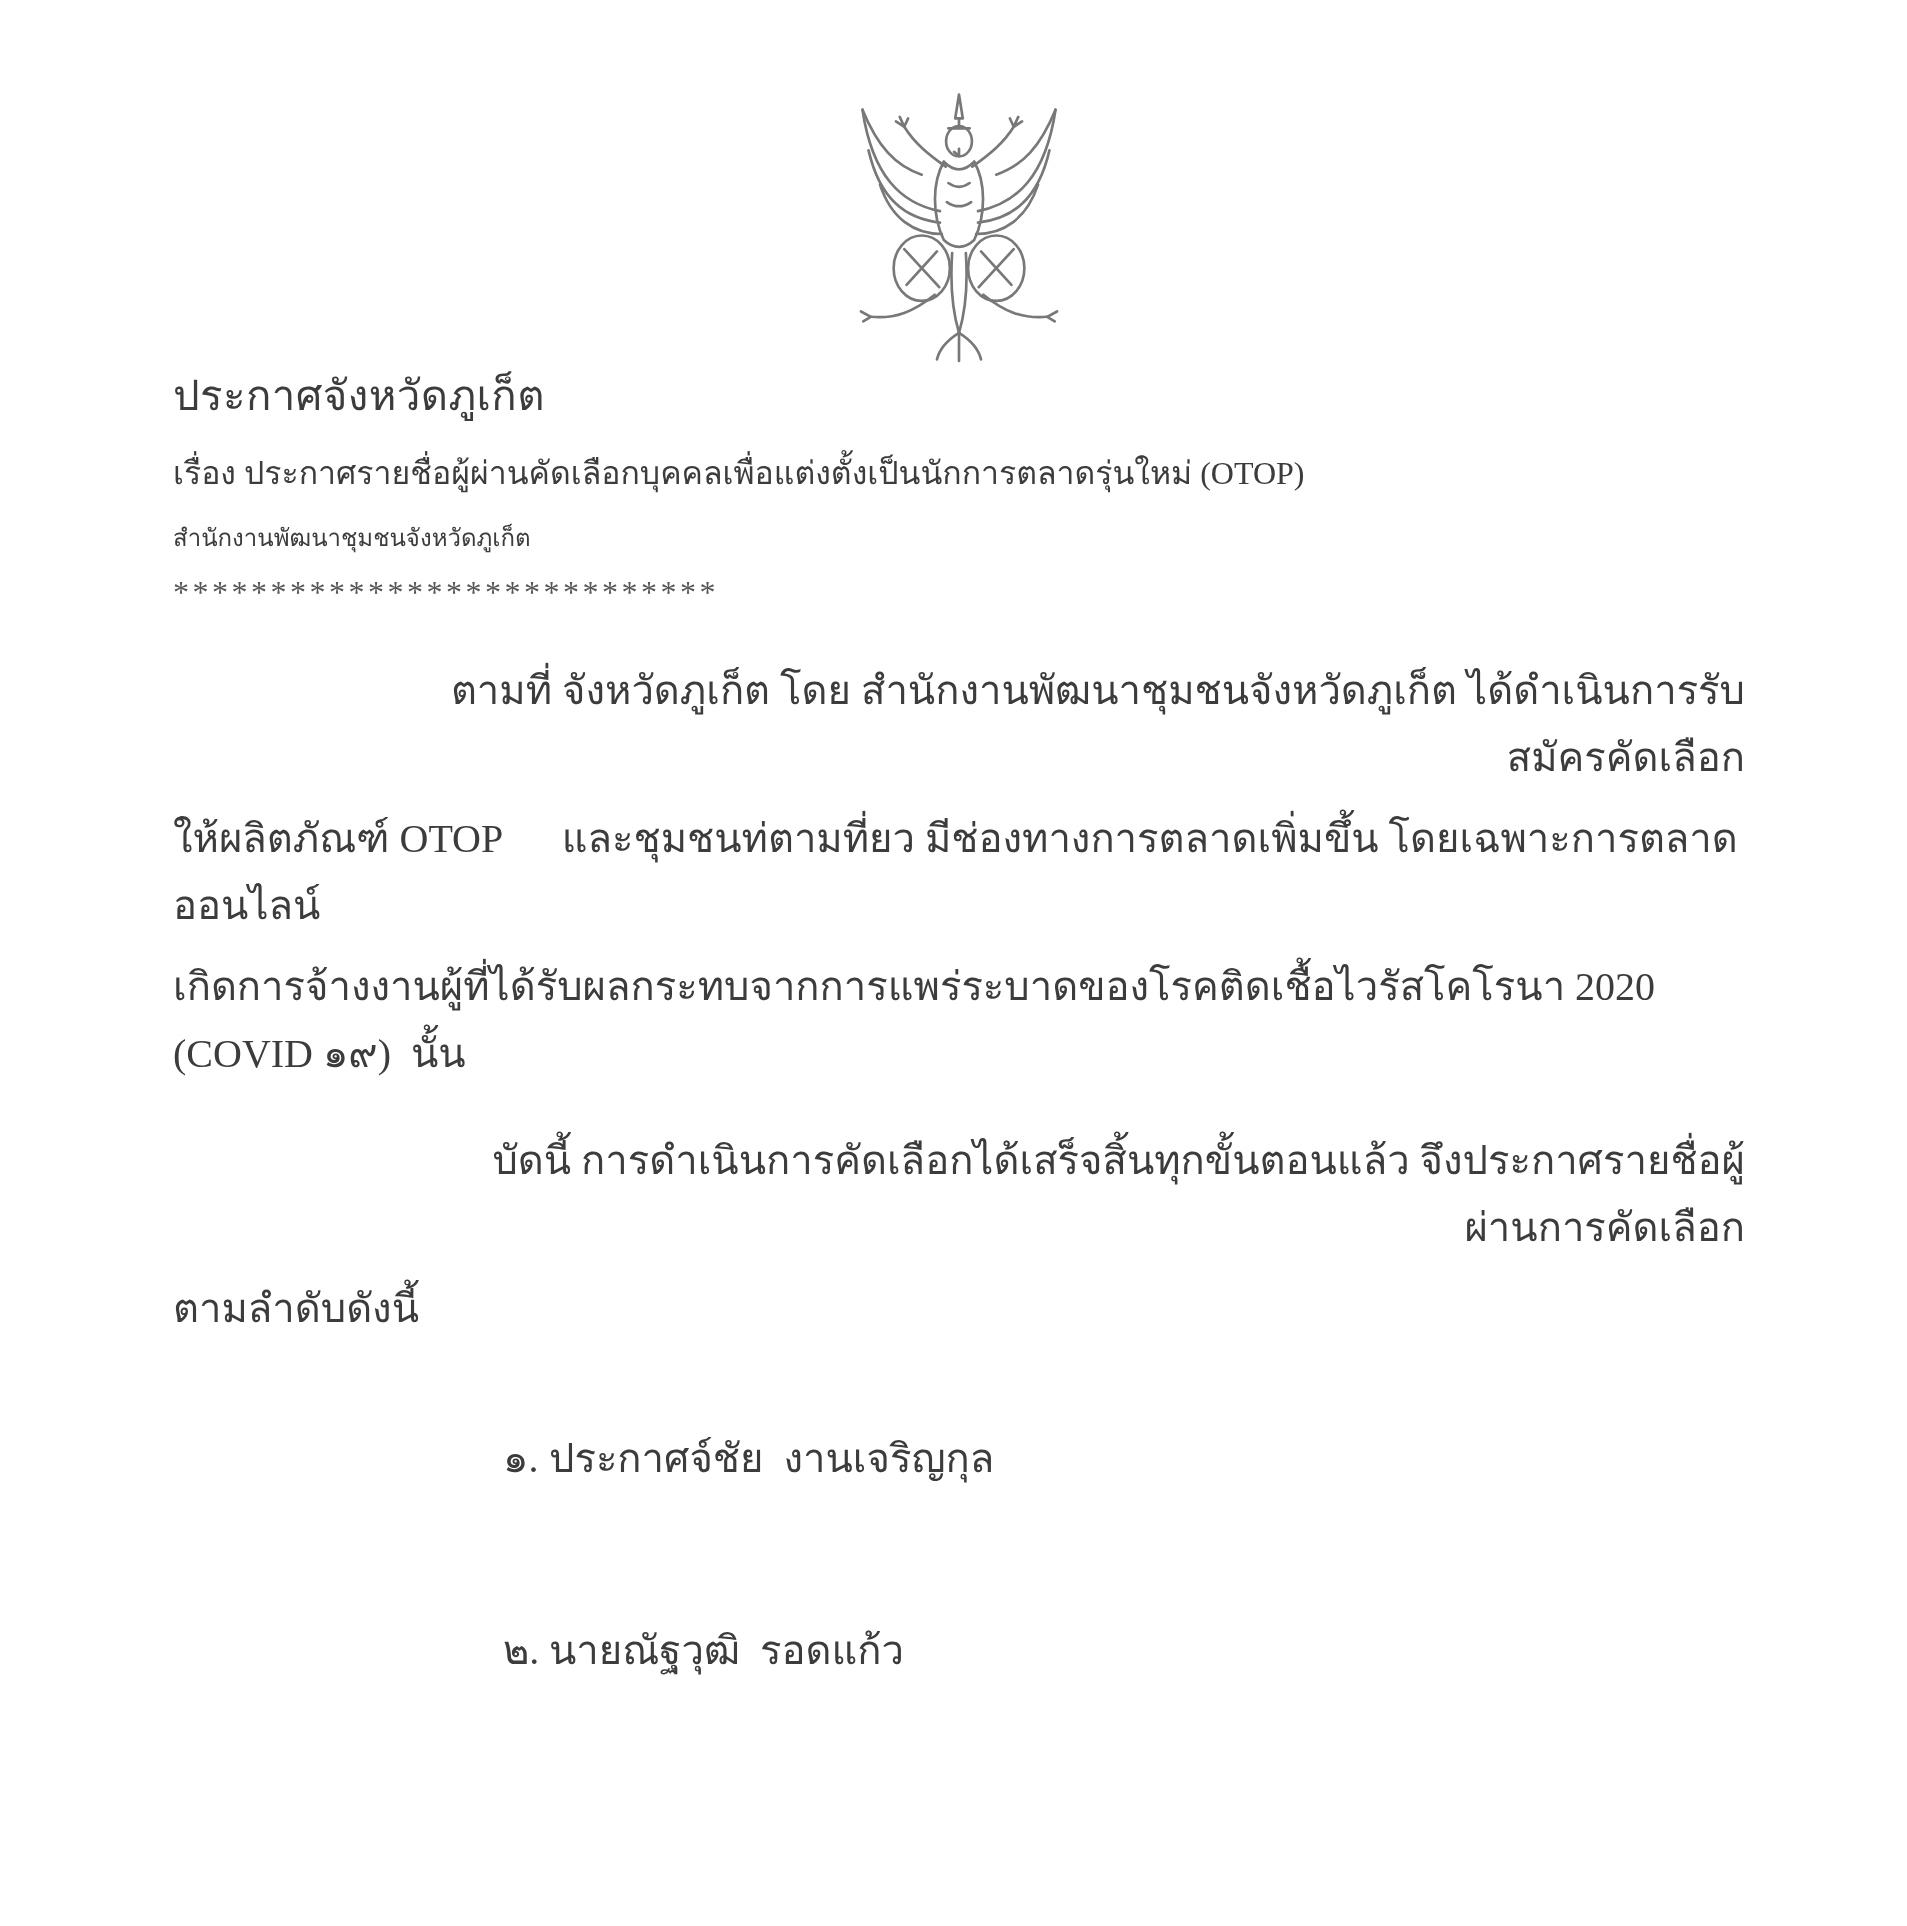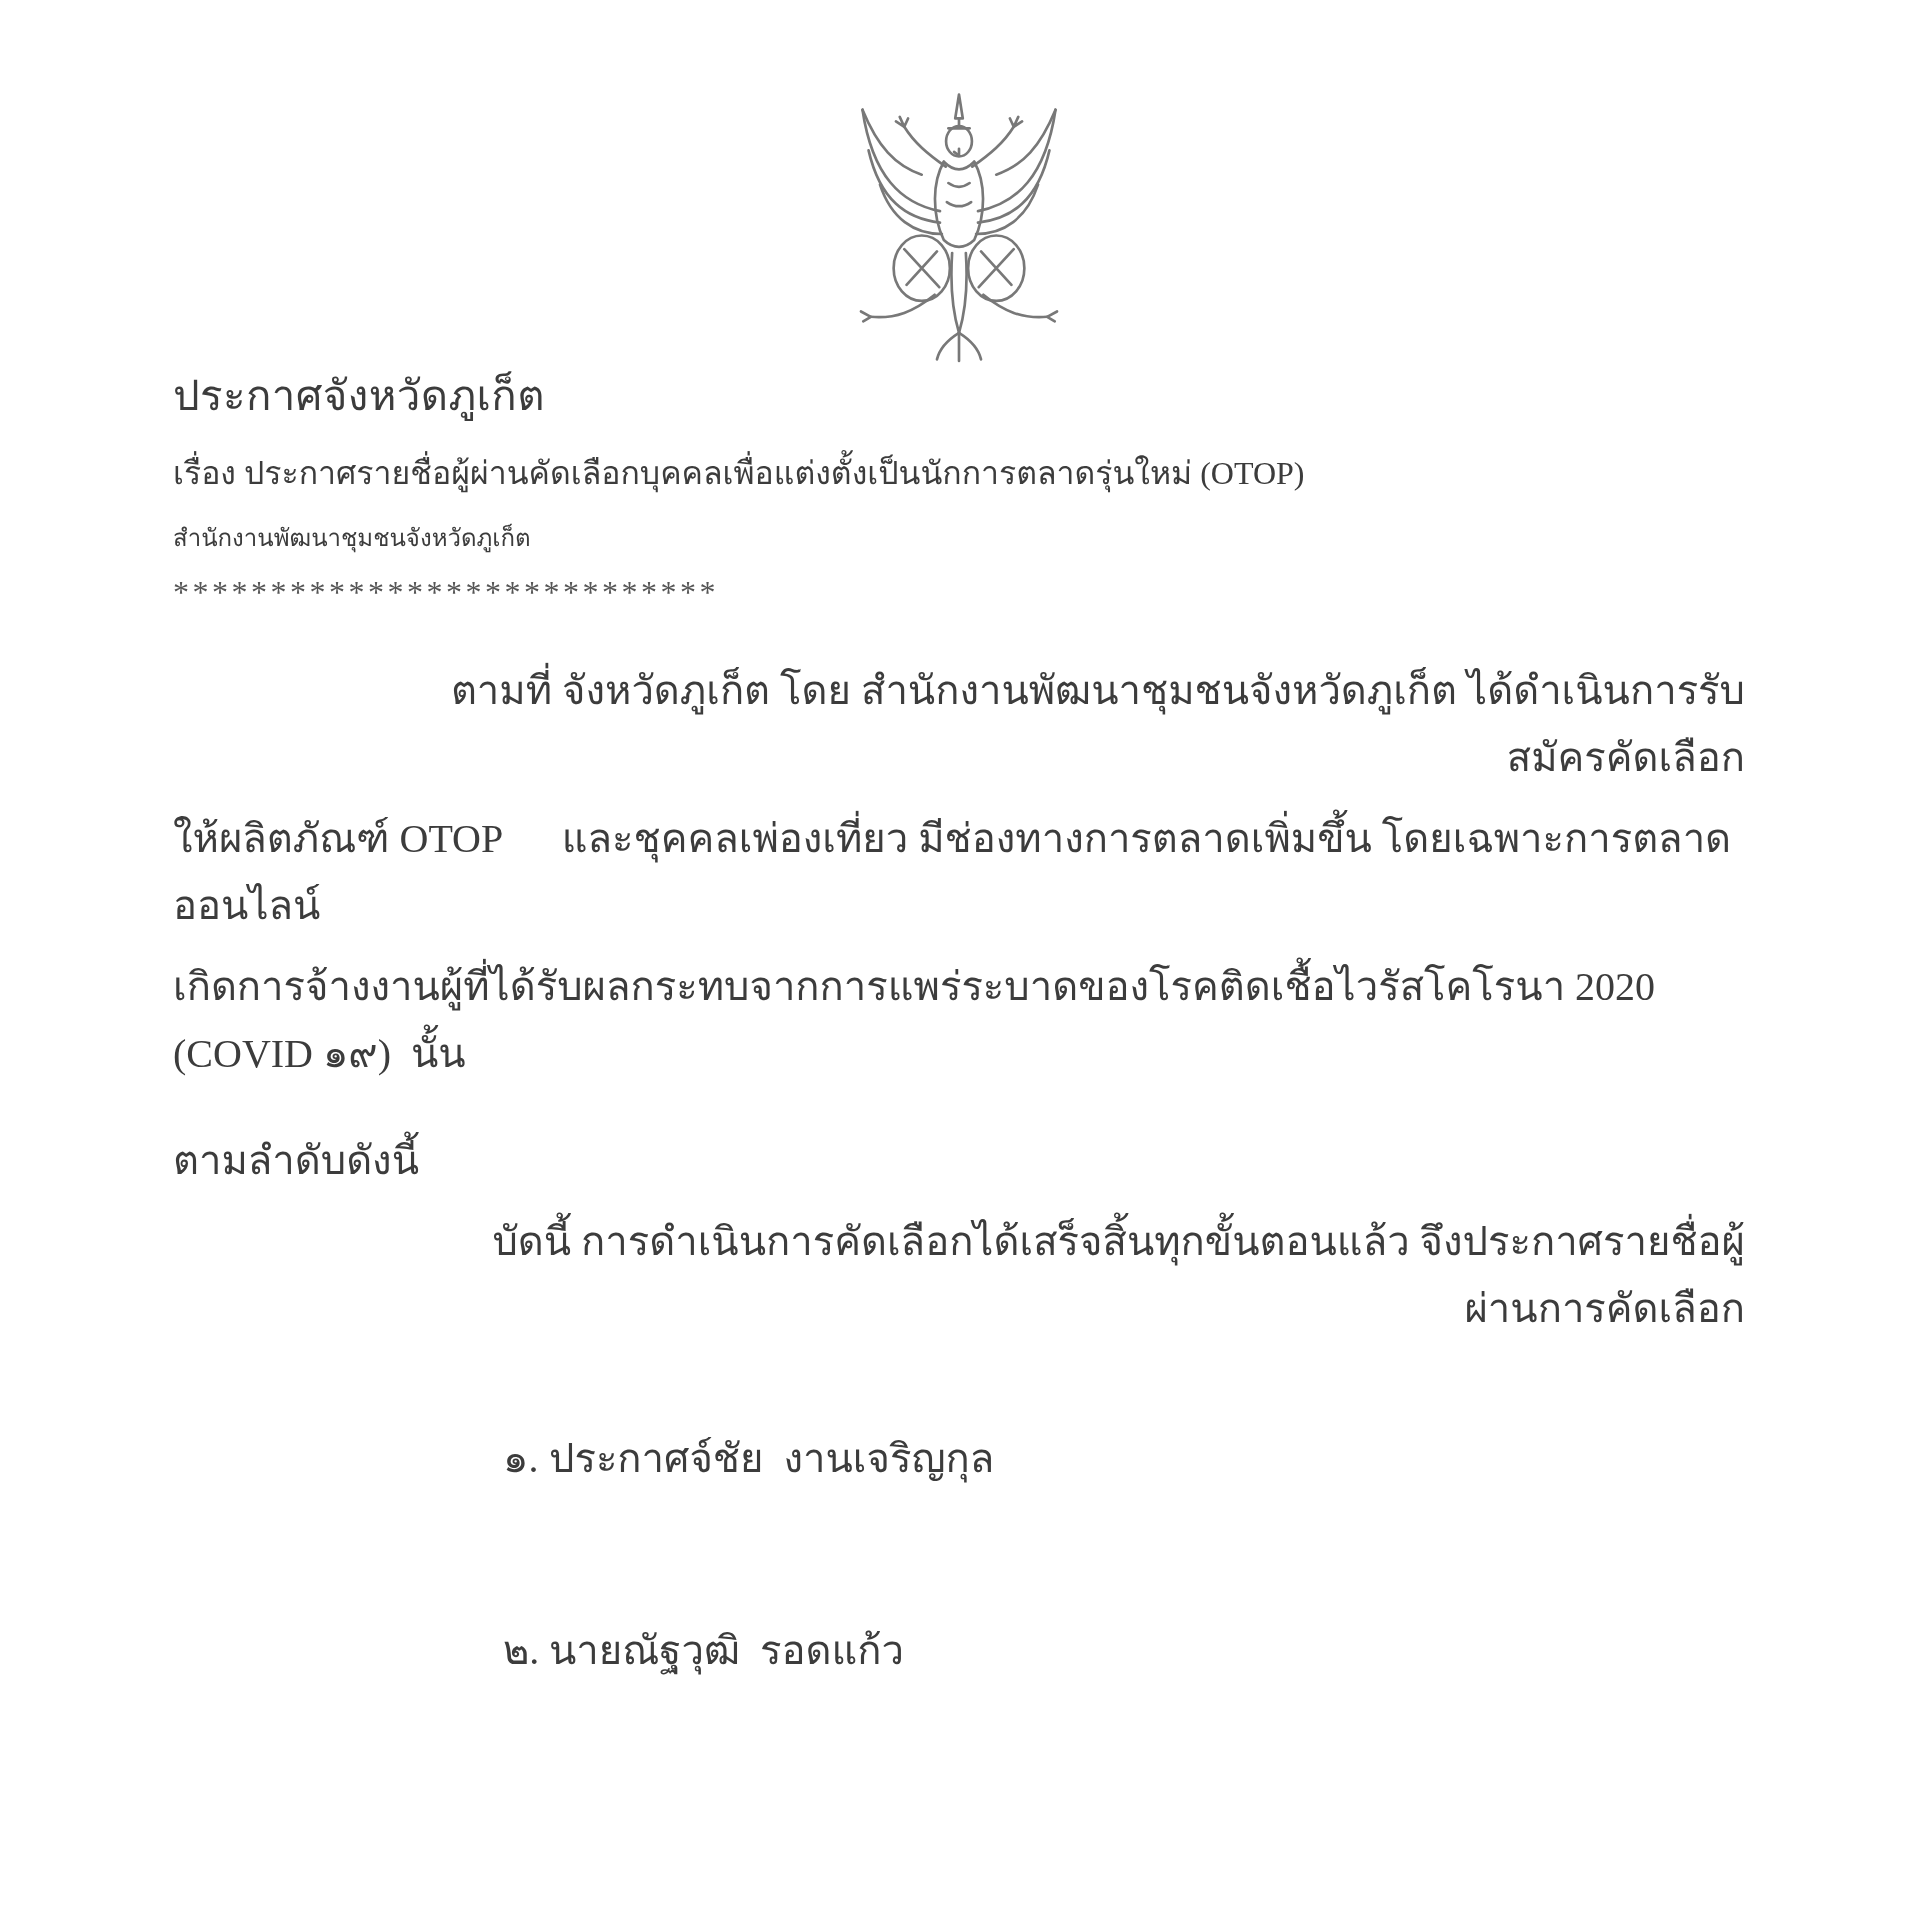--- a/index.html
+++ b/index.html
@@ -87,27 +87,27 @@
     </svg>
   </div>
 
   <div class="doc-title center">ประกาศจังหวัดภูเก็ต</div>
   <div class="doc-subject center">เรื่อง ประกาศรายชื่อผู้ผ่านคัดเลือกบุคคลเพื่อแต่งตั้งเป็นนักการตลาดรุ่นใหม่ (OTOP)</div>
   <div class="doc-dept center">สำนักงานพัฒนาชุมชนจังหวัดภูเก็ต</div>
   <div class="divider center">****************************</div>
 
   <div class="para p1">
     <div class="pline indent">ตามที่ จังหวัดภูเก็ต โดย สำนักงานพัฒนาชุมชนจังหวัดภูเก็ต ได้ดำเนินการรับสมัครคัดเลือก</div>
-    <div class="pline">ให้ผลิตภัณฑ์ OTOP      และชุคคลเพ่องเที่ยว มีช่องทางการตลาดเพิ่มขึ้น โดยเฉพาะการตลาดออนไลน์</div>
+    <div class="pline">ให้ผลิตภัณฑ์ OTOP      และชุมชนท่ตามที่ยว มีช่องทางการตลาดเพิ่มขึ้น โดยเฉพาะการตลาดออนไลน์</div>
     <div class="pline">เกิดการจ้างงานผู้ที่ได้รับผลกระทบจากการแพร่ระบาดของโรคติดเชื้อไวรัสโคโรนา 2020 (COVID ๑๙)  นั้น</div>
   </div>
 
   <div class="para p2">
+    <div class="pline indent">บัดนี้ การดำเนินการคัดเลือกได้เสร็จสิ้นทุกขั้นตอนแล้ว จึงประกาศรายชื่อผู้ผ่านการคัดเลือก</div>
     <div class="pline">ตามลำดับดังนี้</div>
-    <div class="pline indent">บัดนี้ การดำเนินการคัดเลือกได้เสร็จสิ้นทุกขั้นตอนแล้ว จึงประกาศรายชื่อผู้ผ่านการคัดเลือก</div>
   </div>
 
   <div class="list">
     <div class="list-item">
       <span class="no">๑.</span><span>ประกาศจ์ชัย  งานเจริญกุล</span>
     </div>
     <div class="list-item">
       <span class="no">๒.</span><span>นายณัฐวุฒิ  รอดแก้ว</span>
     </div>
   </div>

